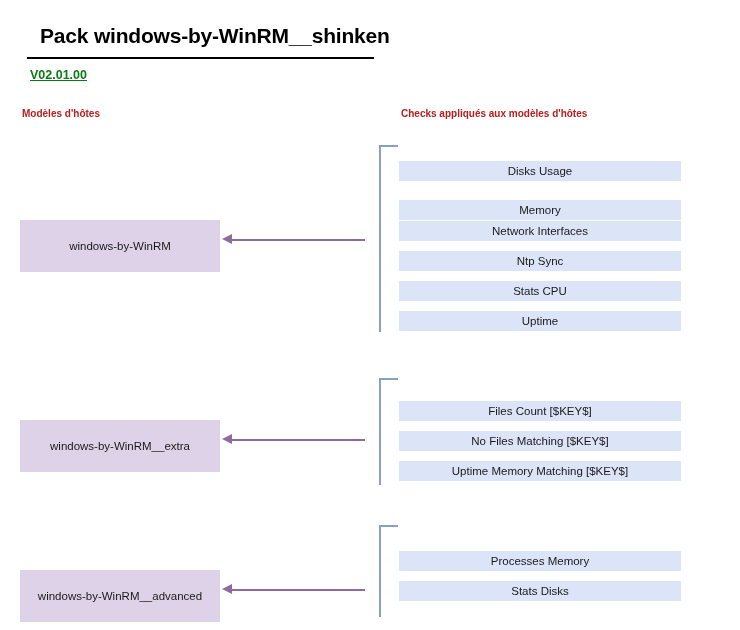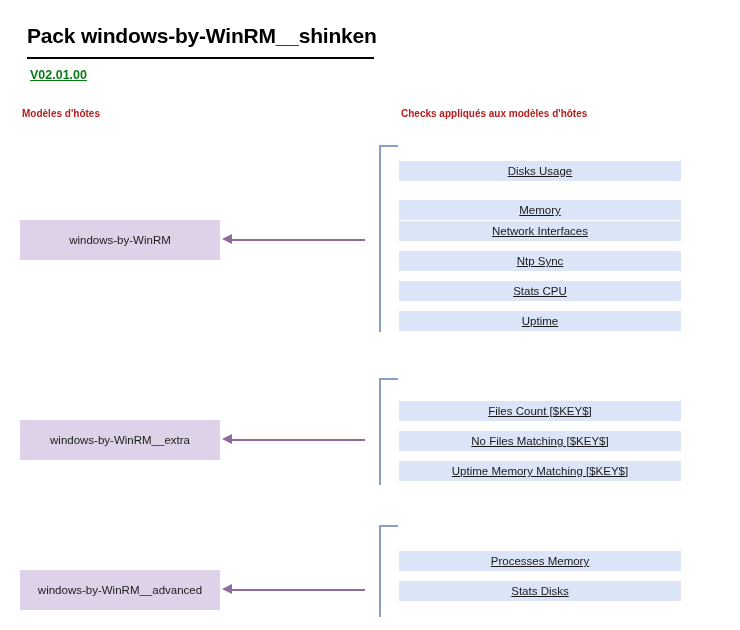--- a/index.html
+++ b/index.html
@@ -19,21 +19,21 @@
   #page {
     position: absolute;
     left: 0; top: 0;
     width: 740px;
     height: 630px;
   }
 
   
   .pack-title {
     position: absolute;
-    left: 27px;
+    left: 40px;
     top: 24px;
     font-size: 21px;
     font-weight: bold;
     letter-spacing: -0.2px;
     white-space: nowrap;
     color: #000;
   }
   .title-rule {
     position: absolute;
     left: 27px;
@@ -62,21 +62,21 @@
     white-space: nowrap;
   }
   .col-heading.left  { left: 22px;  top: 108px; }
   .col-heading.right { left: 401px; top: 108px; }
 
   
   .host-box {
     position: absolute;
     left: 20px;
     width: 200px;
-    height: 40px;
+    height: 52px;
     background: #ded2e8;
     display: flex;
     align-items: center;
     justify-content: center;
   }
   .host-box-label {
     font-size: 11.5px;
     color: #1a1a1a;
     white-space: nowrap;
     text-align: center;
@@ -136,21 +136,20 @@
     background: #dbe5f7;
     display: flex;
     align-items: center;
     justify-content: center;
   }
   .check-label {
     font-size: 11.5px;
     color: #1a1a1a;
     white-space: nowrap;
     text-align: center;
-    text-decoration: underline;
   }
 </style>
 </head>
 <body>
 
 <div id="page">
 
   <div class="pack-title">Pack windows-by-WinRM__shinken</div>
   <div class="title-rule"></div>
   <div class="pack-version">V02.01.00</div>

